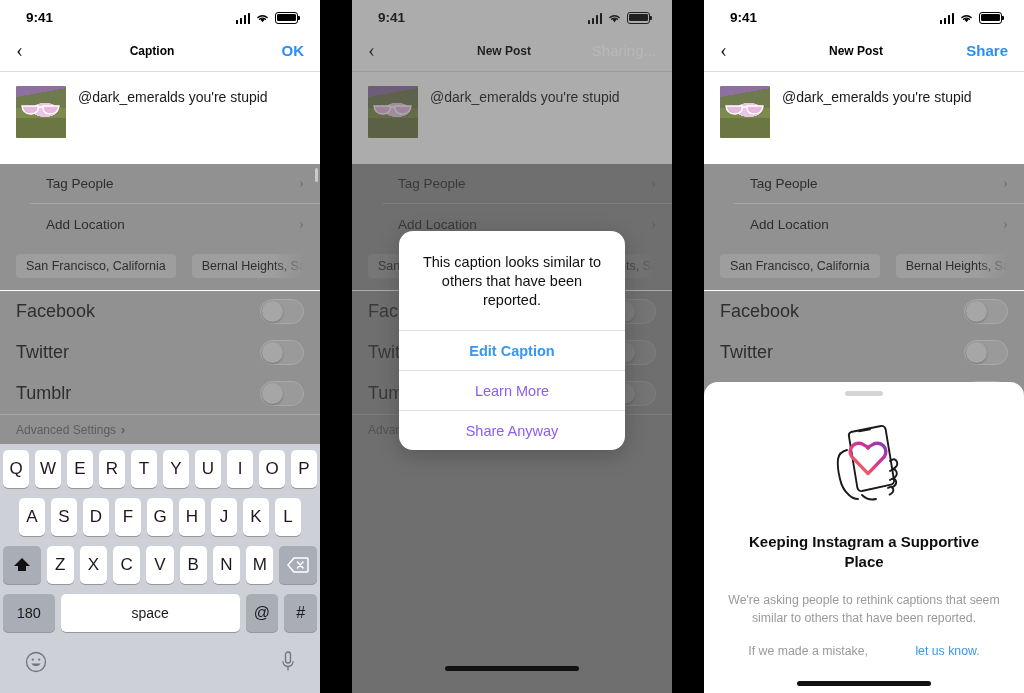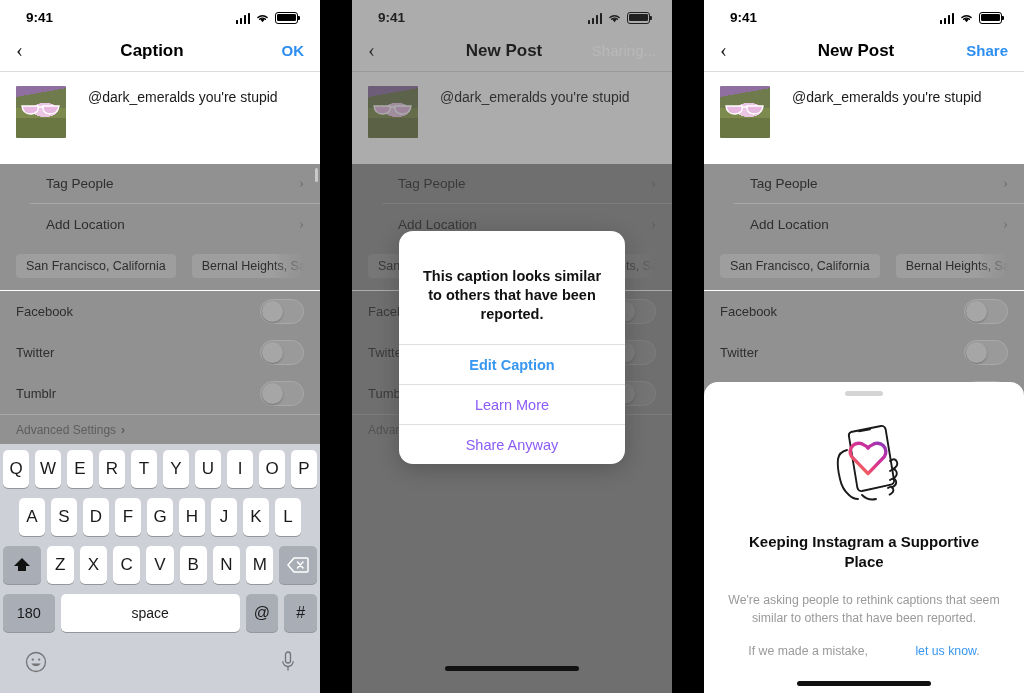--- a/index.html
+++ b/index.html
@@ -41,30 +41,30 @@
   
   .navbar {
     height: 42px; display: flex; align-items: center;
     padding: 0 16px; position: relative;
     border-bottom: 1px solid #dcdcdc; background: #fff;
   }
   .nav-back { font-size: 21px; color: #1a1a1a; line-height: 1; width: 30px;
               font-family: "Liberation Serif", serif; }
   .nav-title {
     position: absolute; left: 0; right: 16px; text-align: center;
-    font-size: 17px; font-weight: bold; color: #000; pointer-events: none;
+    font-size: 12px; font-weight: bold; color: #000; pointer-events: none;
   }
   .nav-action {
     margin-left: auto; font-size: 15px; color: #2b8ef0; font-weight: bold; z-index: 2;
   }
   .nav-action.disabled { color: #b8b8b8; font-weight: normal; }
 
   
   .caption-row {
-    display: flex; align-items: flex-start; gap: 22px;
+    display: flex; align-items: flex-start; gap: 12px;
     padding: 14px 8px 26px 16px; background: #fff;
   }
   .thumb {
     width: 50px; height: 52px; flex: 0 0 50px; border-radius: 1px;
     background:
       radial-gradient(ellipse 22px 12px at 58% 46%, #e9c6e4 0 58%, transparent 60%),
       linear-gradient(170deg,#8e6fa0 0 18%, transparent 18%),
       linear-gradient(to bottom, #6f7a4d 0 42%, #7d8a4e 42% 62%, #6a7742 62% 100%),
       linear-gradient(100deg,#9b7fa8 0 14%, #5f6f3f 14% 86%, #a06b86 86% 100%);
     position: relative; overflow: hidden;
@@ -86,21 +86,21 @@
            border-bottom: 1px solid #ffffff; }
   .chip {
     background: #9e9e9e; border-radius: 4px; padding: 5px 10px;
     font-size: 12.5px; color: #2e2e2e; white-space: nowrap;
   }
   .chip.clipped { overflow: hidden; max-width: 152px;
     -webkit-mask-image: linear-gradient(to right,#000 72%,transparent 100%);
     mask-image: linear-gradient(to right,#000 72%,transparent 100%); }
   .toggrow {
     height: 41px; display: flex; align-items: center; padding: 0 16px;
-    font-size: 13px; color: #2e2e2e;
+    font-size: 18px; color: #2e2e2e;
   }
   .tog {
     margin-left: auto; width: 44px; height: 25px; border-radius: 13px;
     background: #9a9a9a; border: 1px solid #a9a9a9; position: relative;
   }
   .tog::after {
     content:""; position: absolute; left: 1px; top: 1px; width: 21px; height: 21px;
     border-radius: 50%; background: #a6a6a6; box-shadow: 0 1px 2px rgba(0,0,0,.25);
   }
   .advrow {
@@ -137,22 +137,22 @@
   .home-bar { width: 134px; height: 5px; border-radius: 3px; background: #111; }
 
   
   .dim-full { position: absolute; inset: 0; background: rgba(70,70,70,.45); }
   .alert {
     position: absolute; left: 50%; top: 231px; transform: translateX(-50%);
     width: 226px; background: #fff; border-radius: 14px; overflow: hidden;
     box-shadow: 0 5px 22px rgba(0,0,0,.22);
   }
   .alert-head {
-    padding: 36px 20px 20px; text-align: center;
-    font-size: 14.5px; font-weight: bold; color: #111; line-height: 1.32;
+    padding: 22px 20px 20px; text-align: center;
+    font-size: 14.5px; font-weight: normal; color: #111; line-height: 1.32;
   }
   .alert-btn {
     height: 40px; display: flex; align-items: center; justify-content: center;
     font-size: 14.5px; color: #8b5cf6; border-top: 1px solid #e0e0e0;
   }
   .alert-btn.primary { color: #3897f0; font-weight: bold; }
 
   
   .sheet {
     position: absolute; left: 0; right: 0; bottom: 0; height: 311px;

